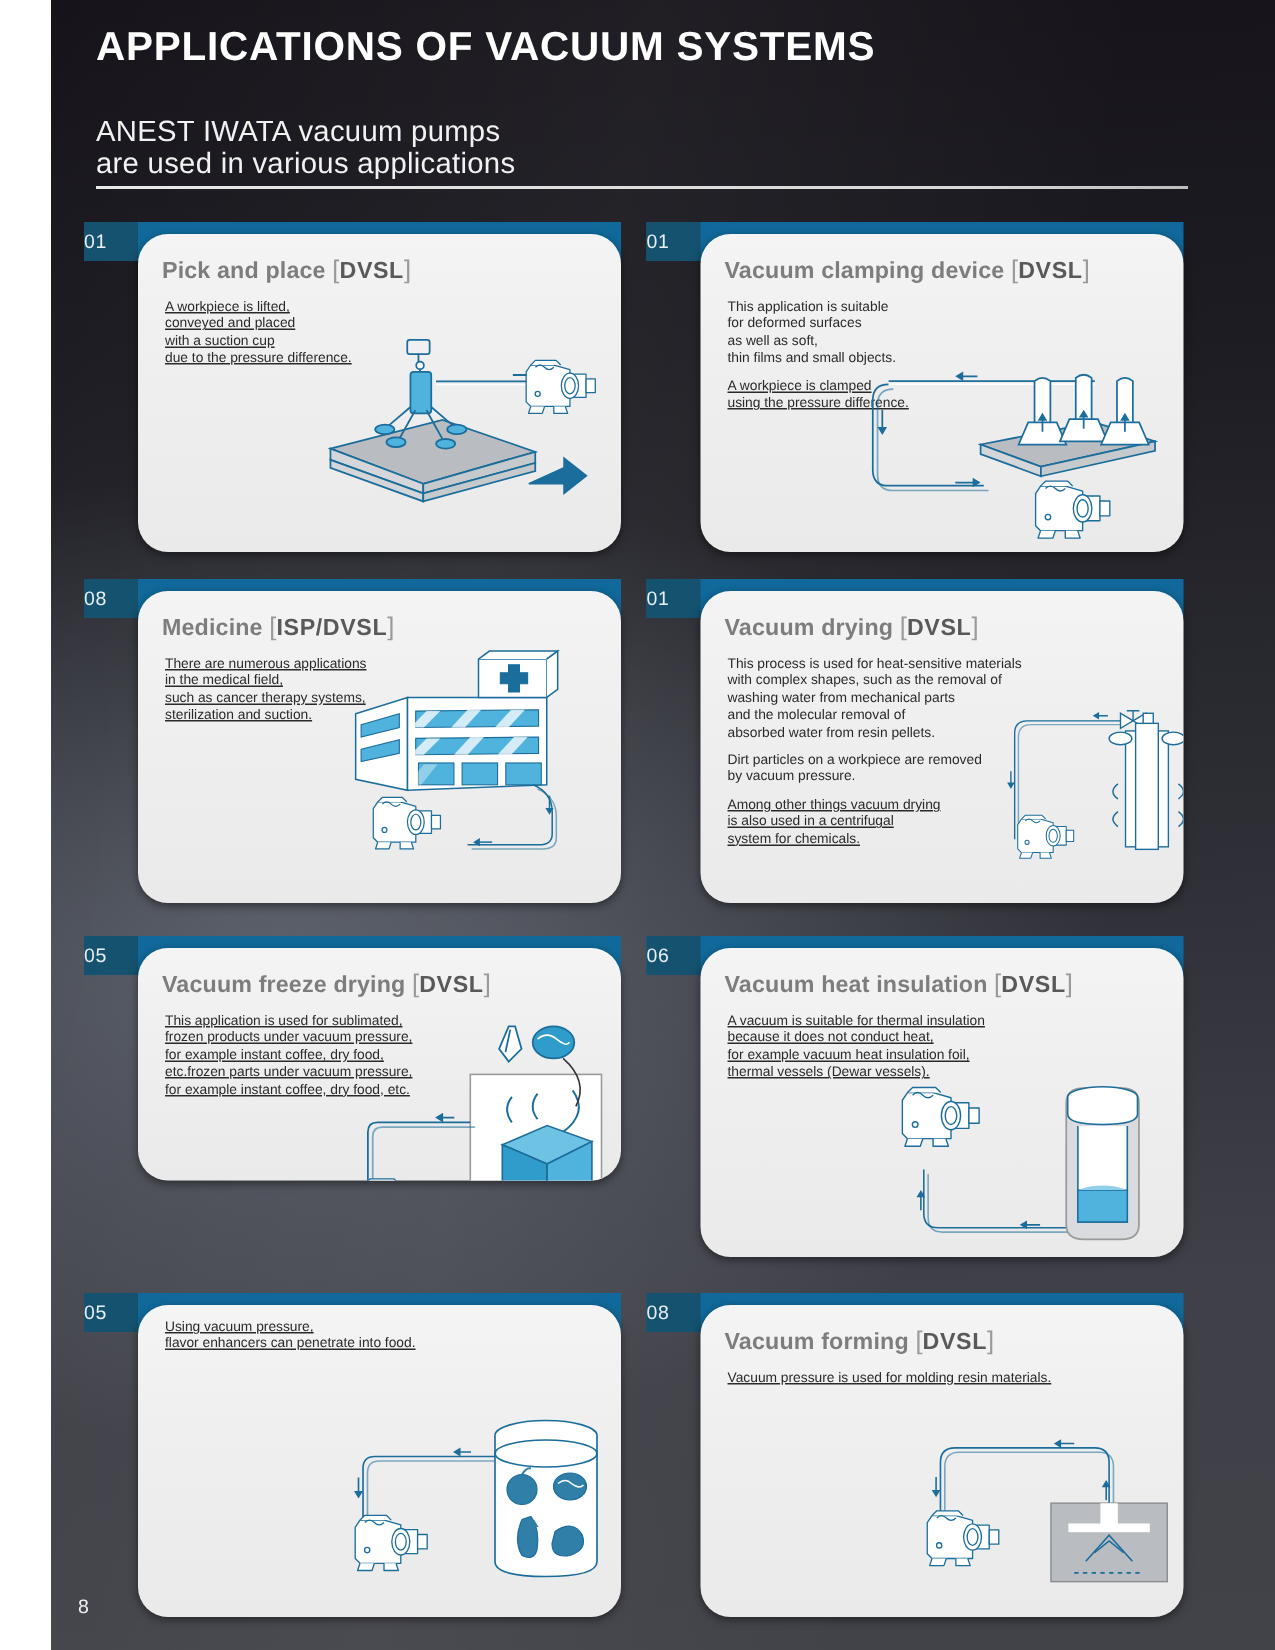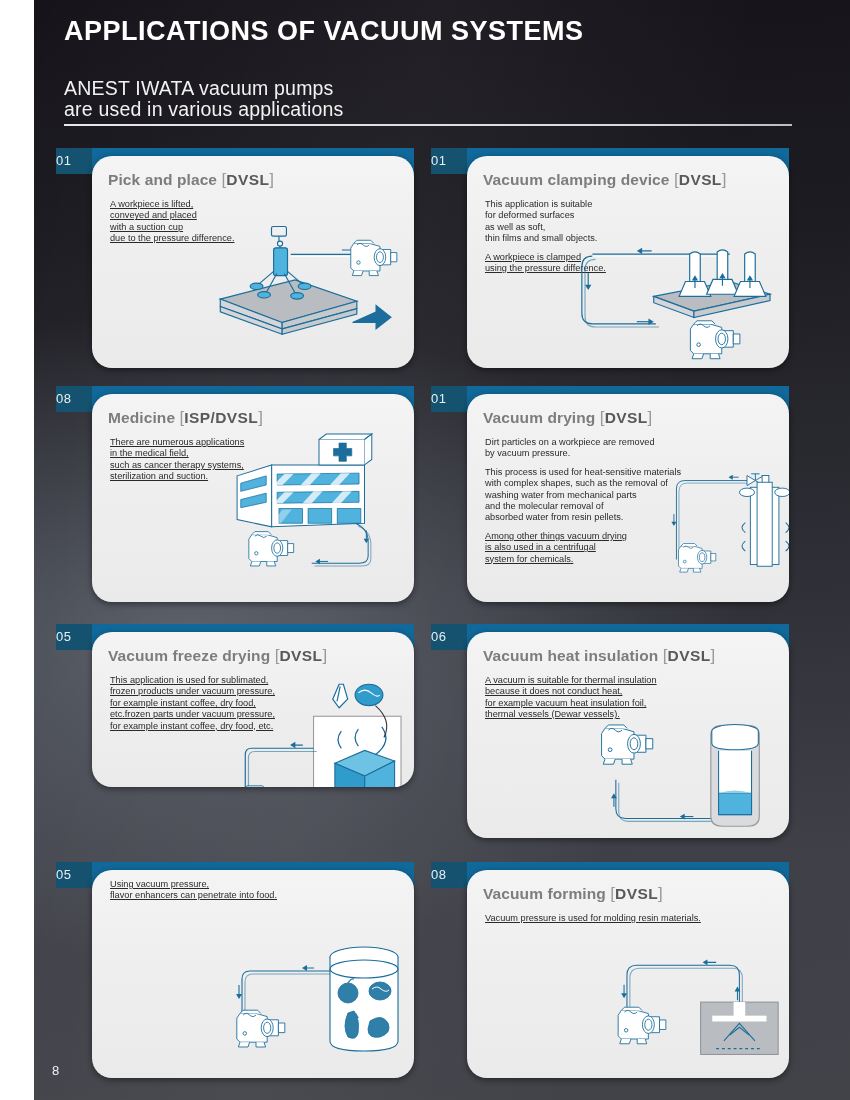--- a/index.html
+++ b/index.html
@@ -353,22 +353,22 @@
 </svg>
       </div>
     </div>
       </div>
       <div class="cardwrap right" style="top: 238px;">
     <div class="bluebar"></div>
     <div class="badge">01</div>
     <div class="card" style="height:208px">
       <div class="card-title">Vacuum drying&nbsp;<span class="bracket">[</span><span class="model">DVSL</span><span class="bracket">]</span></div>
       <div class="card-body">
+            <p class="para">This process is used for heat-sensitive materials<br>with complex shapes, such as the removal of<br>washing water from mechanical parts<br>and the molecular removal of<br>absorbed water from resin pellets.</p>
             <p class="para">Dirt particles on a workpiece are removed<br>by vacuum pressure.</p>
-            <p class="para">This process is used for heat-sensitive materials<br>with complex shapes, such as the removal of<br>washing water from mechanical parts<br>and the molecular removal of<br>absorbed water from resin pellets.</p>
             <p class="para">Among other things vacuum drying<br>is also used in a centrifugal<br>system for chemicals.</p>
           </div>
       <div class="illo" style="left:196px;top:58px;width:126px;height:126px">
         
 <svg width="126" height="126" viewBox="0 0 150 150">
   <path d="M16,128 L16,44 q0,-10 10,-10 L100,34" fill="none" stroke="#1b6d9b" stroke-width="1.1"></path>
           <path d="M16,128 L16,44 q0,-10 10,-10 L100,34" fill="none" stroke="#1b6d9b" stroke-width="1.1" transform="translate(3,3)" opacity=".55"></path>
   <g stroke="#1b6d9b" stroke-width="1.1" fill="#1b6d9b">
                 <line x1="90" y1="30" x2="80" y2="30"></line>
                 <polygon points="78,30 83,27 83,33" stroke="none"></polygon>

